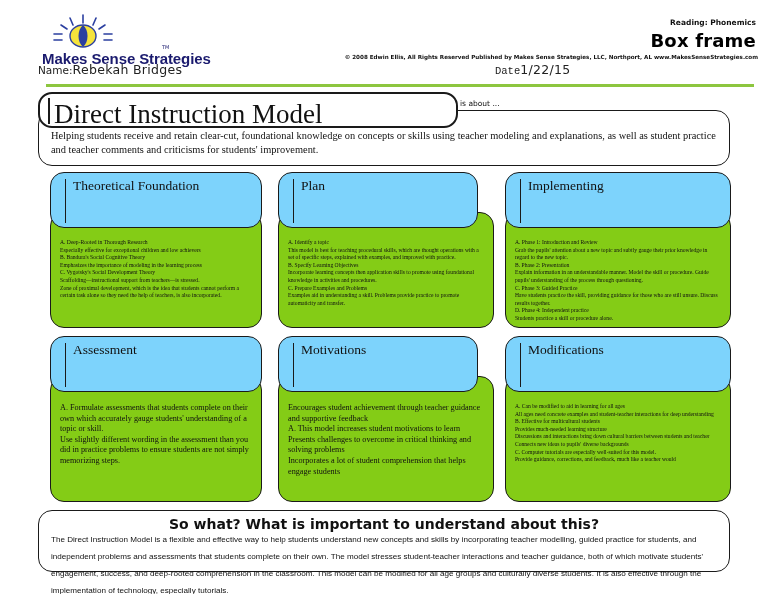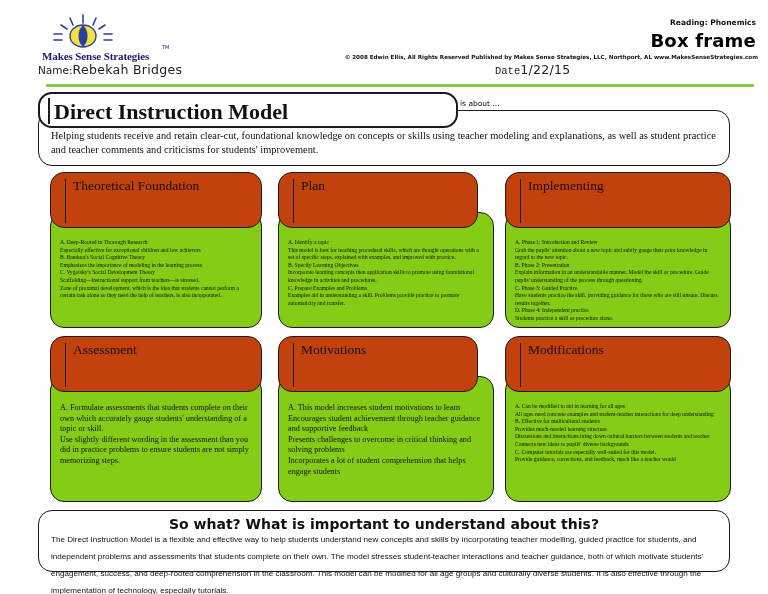--- a/index.html
+++ b/index.html
@@ -13,22 +13,22 @@
   }
   .page{position:absolute;inset:0;}
 
   
   .header{position:absolute;left:0;top:0;width:768px;height:84px;}
 
   .logo-wrap{position:absolute;left:40px;top:14px;width:180px;height:54px;}
   .logo-mark{position:absolute;left:8px;top:0px;width:70px;height:38px;}
   .logo-brand{
     position:absolute;left:2px;top:36px;
-    font-family:Liberation Serif, serif;
-    font-weight:bold;font-size:11px;color:#1a1a6e;
+    font-family:Liberation Sans, sans-serif;
+    font-weight:bold;font-size:15px;color:#1a1a6e;
     letter-spacing:-0.1px;white-space:nowrap;
   }
   .logo-tm{
     position:absolute;left:122px;top:30px;
     font-family:"DejaVu Sans", sans-serif;
     font-size:5px;color:#1a1a6e;
   }
 
   .name-line{
     position:absolute;left:38px;top:62px;
@@ -77,42 +77,42 @@
     background:#fff;
     box-sizing:border-box;
   }
   .rbox.heavy{border-width:2.4px;}
 
   
   .title-box{left:38px;top:92px;width:420px;height:36px;z-index:5;}
   .title-text{
     position:absolute;left:14px;top:5px;
     font-family:"Liberation Serif", serif;
-    font-size:22px;color:#111;white-space:nowrap;font-weight:bold;
+    font-size:27px;color:#111;white-space:nowrap;
   }
   .title-tick{
     position:absolute;left:8px;top:4px;width:1.6px;height:26px;background:#1a1a1a;
   }
   .isabout-label{
     position:absolute;left:458px;top:99px;
     font-family:"DejaVu Sans", sans-serif;
     font-size:7.5px;color:#111;z-index:6;background:#fff;padding:0 2px;
   }
   .about-box{left:38px;top:110px;width:692px;height:56px;z-index:2;}
   .about-text{
     position:absolute;left:12px;top:18px;width:668px;
     font-family:"Liberation Serif", serif;
     font-size:10.4px;line-height:14px;color:#111;
   }
 
   
   .cat{position:absolute;}
   .cat-head{
     position:absolute;left:0;top:0;height:56px;
-    border:1.6px solid #1a1a1a;border-radius:14px;background:#c2410c;
+    border:1.6px solid #1a1a1a;border-radius:14px;background:#7dd3fc;
     box-sizing:border-box;z-index:3;
   }
   .cat-head-tick{
     position:absolute;left:14px;top:6px;width:1.4px;height:44px;background:#1a1a1a;
   }
   .cat-head-label{
     position:absolute;left:22px;top:5px;
     font-family:"Liberation Serif", serif;
     font-size:13.5px;color:#111;white-space:nowrap;
   }
@@ -279,22 +279,22 @@
     </div>
     <div class="cat-head head-a">
       <div class="cat-head-tick"></div>
       <div class="cat-head-label">Assessment</div>
     </div>
   </div>
 
   <div class="cat col-b row2">
     <div class="cat-body body-b h-r2">
       <div class="cat-body-inner fs-md">
+          <span class="cat-line">Encourages student achievement through teacher guidance and supportive feedback</span>
           <span class="cat-line">A. This model increases student motivations to learn</span>
-          <span class="cat-line">Encourages student achievement through teacher guidance and supportive feedback</span>
           <span class="cat-line">Presents challenges to overcome in critical thinking and solving problems</span>
           <span class="cat-line">Incorporates a lot of student comprehension that helps engage students</span>
         </div>
     </div>
     <div class="cat-head head-b">
       <div class="cat-head-tick"></div>
       <div class="cat-head-label">Motivations</div>
     </div>
   </div>
 

